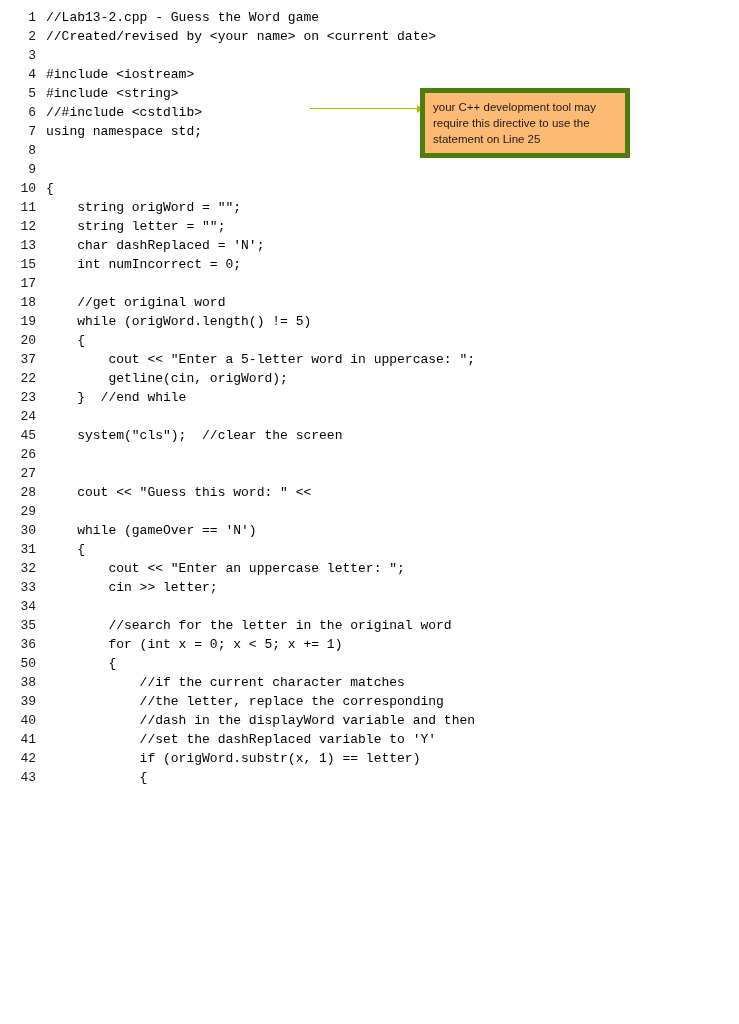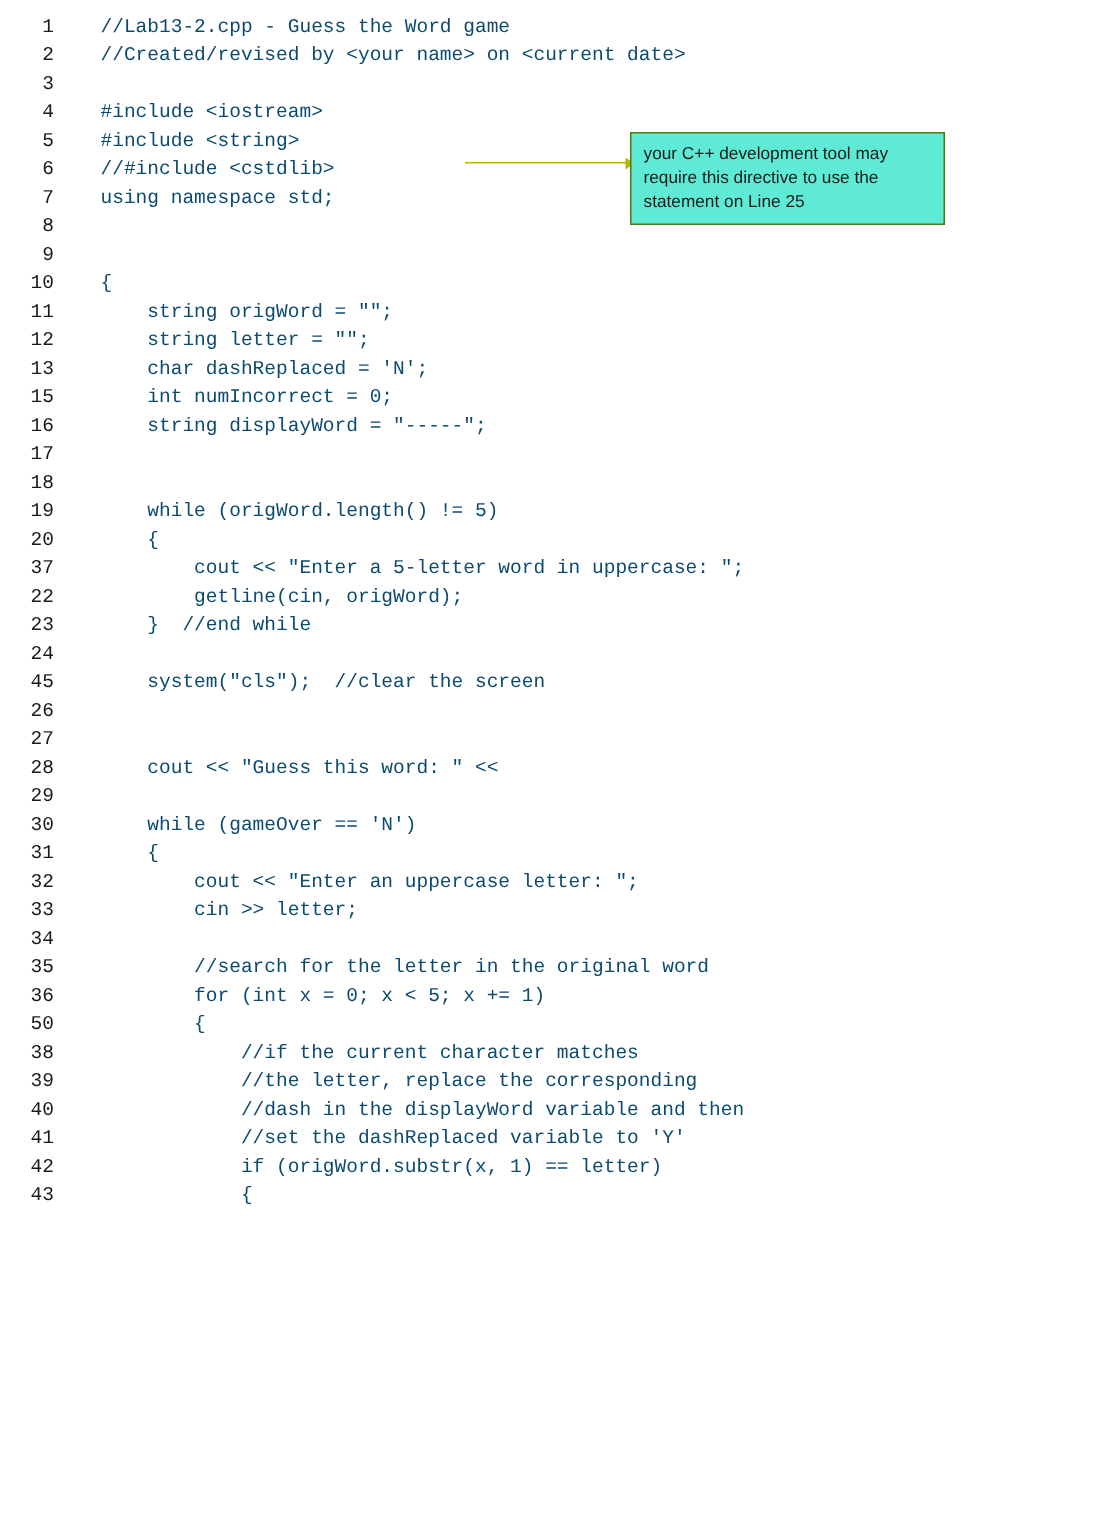--- a/index.html
+++ b/index.html
@@ -36,34 +36,33 @@
       text-align: right;
       color: #1a1a1a;
       user-select: none;
       margin-right: 10px;
       flex-shrink: 0;
     }
 
     .line-content {
       flex: 1;
       white-space: pre;
-      color: #0c4a6e;
-      margin-left: 21px;
+      color: #000000;
     }
 
     .tooltip-container {
       position: absolute;
       top: 88px;
       left: 420px;
       z-index: 10;
     }
 
     .tooltip-box {
-      background: #5eead4;
-      border: 1px solid #4d7c0f;
+      background: #fdba74;
+      border: 5px solid #4d7c0f;
       padding: 6px 8px;
       font-family: Arial, sans-serif;
       font-size: 11.5px;
       color: #1a1a1a;
       max-width: 210px;
       line-height: 1.4;
     }
 
     .tooltip-line {
       position: absolute;
@@ -150,29 +149,26 @@
       </div>
       <div class="code-line">
         <span class="line-number">13</span>
         <span class="line-content">    char dashReplaced = 'N';</span>
       </div>
       <div class="code-line">
         <span class="line-number">15</span>
         <span class="line-content">    int numIncorrect = 0;</span>
       </div>
       <div class="code-line">
-        <span class="line-number">16</span>
-        <span class="line-content">    string displayWord = "-----";</span>
-      </div>
-      <div class="code-line">
         <span class="line-number">17</span>
         <span class="line-content"></span>
       </div>
       <div class="code-line">
         <span class="line-number">18</span>
+        <span class="line-content">    //get original word</span>
       </div>
       <div class="code-line">
         <span class="line-number">19</span>
         <span class="line-content">    while (origWord.length() != 5)</span>
       </div>
       <div class="code-line">
         <span class="line-number">20</span>
         <span class="line-content">    {</span>
       </div>
       <div class="code-line">

